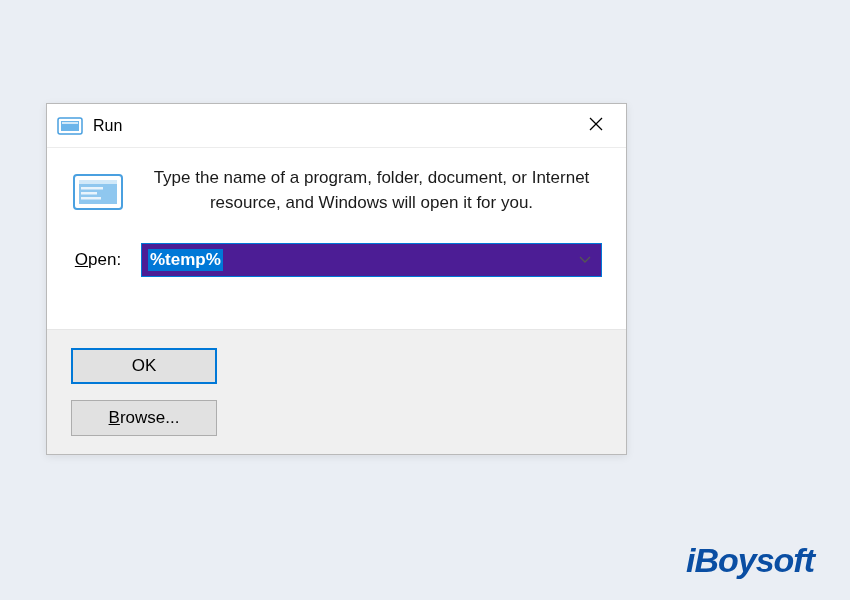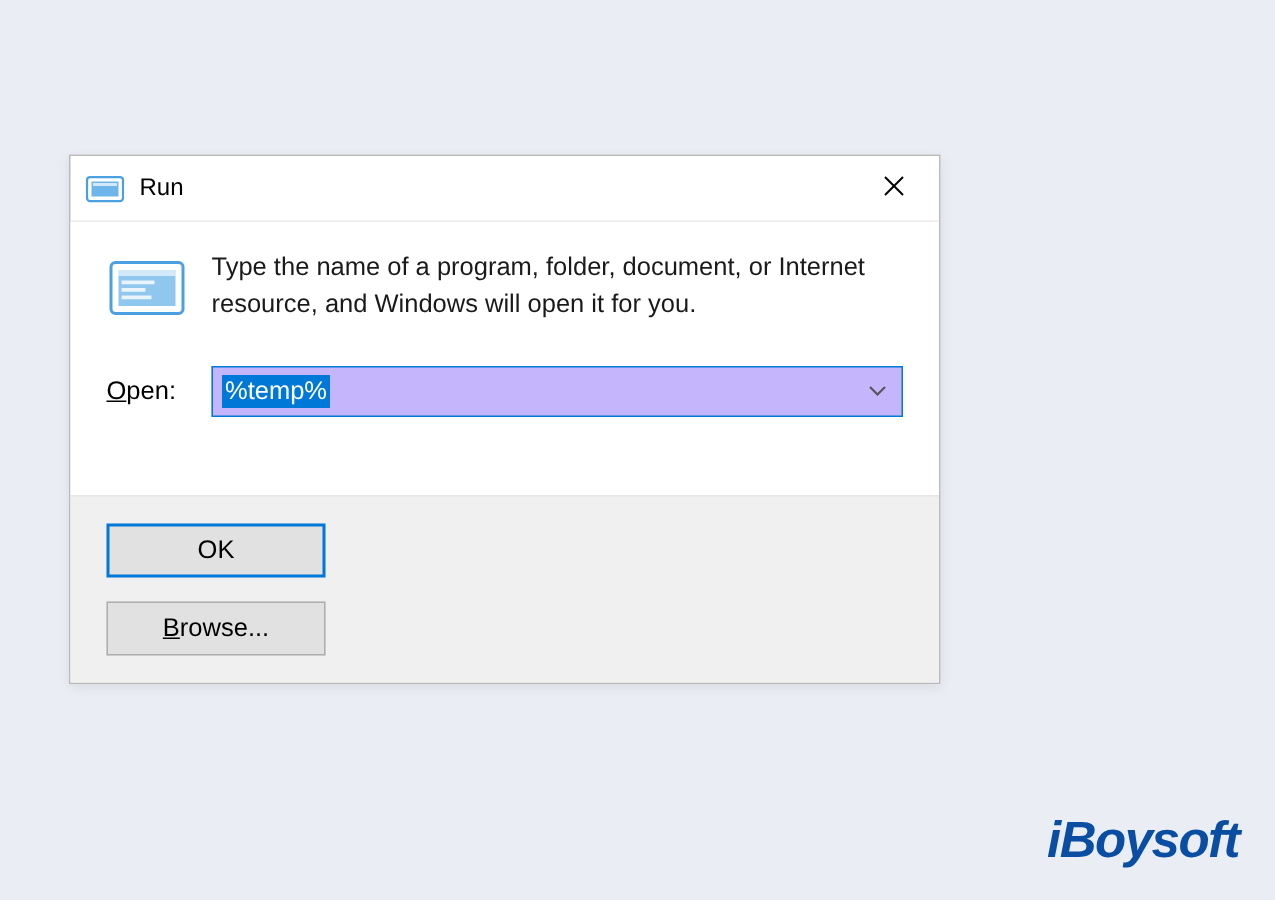--- a/index.html
+++ b/index.html
@@ -44,20 +44,21 @@
       display: flex;
       align-items: center;
       justify-content: center;
       cursor: pointer;
     }
     .titlebar .close svg { stroke: #000; }
 
     .body {
       padding: 18px 24px 24px 24px;
       background: #fff;
+      text-align: center;
     }
     .top-row {
       display: flex;
       align-items: flex-start;
       gap: 16px;
       margin-bottom: 26px;
     }
     .big-icon {
       flex: 0 0 54px;
       padding-top: 4px;
@@ -77,22 +78,23 @@
       flex: 0 0 54px;
       font-size: 17px;
     }
     .input-label .u { text-decoration: underline; }
     .combo {
       flex: 1;
       display: flex;
       align-items: center;
       height: 34px;
       border: 1px solid #0078d7;
-      background: #c4b5fd;
+      background: #4c1d95;
       padding: 0 6px;
+      font-weight: bold;
     }
     .combo .sel {
       background: #0078d7;
       color: #fff;
       font-size: 17px;
       padding: 1px 2px;
       line-height: 1.2;
     }
     .combo .spacer { flex: 1; }
     .combo .chev {
@@ -121,21 +123,21 @@
       justify-content: center;
       cursor: pointer;
     }
     .btn.primary {
       border: 2px solid #0078d7;
     }
     .btn .u { text-decoration: underline; }
 
     .logo {
       position: absolute;
-      right: 24px;
+      right: 36px;
       bottom: 20px;
       font-family: Arial, sans-serif;
       font-weight: 900;
       font-style: italic;
       font-size: 34px;
       color: #0a4ea3;
       letter-spacing: -1px;
     }
   </style>
 </head>

